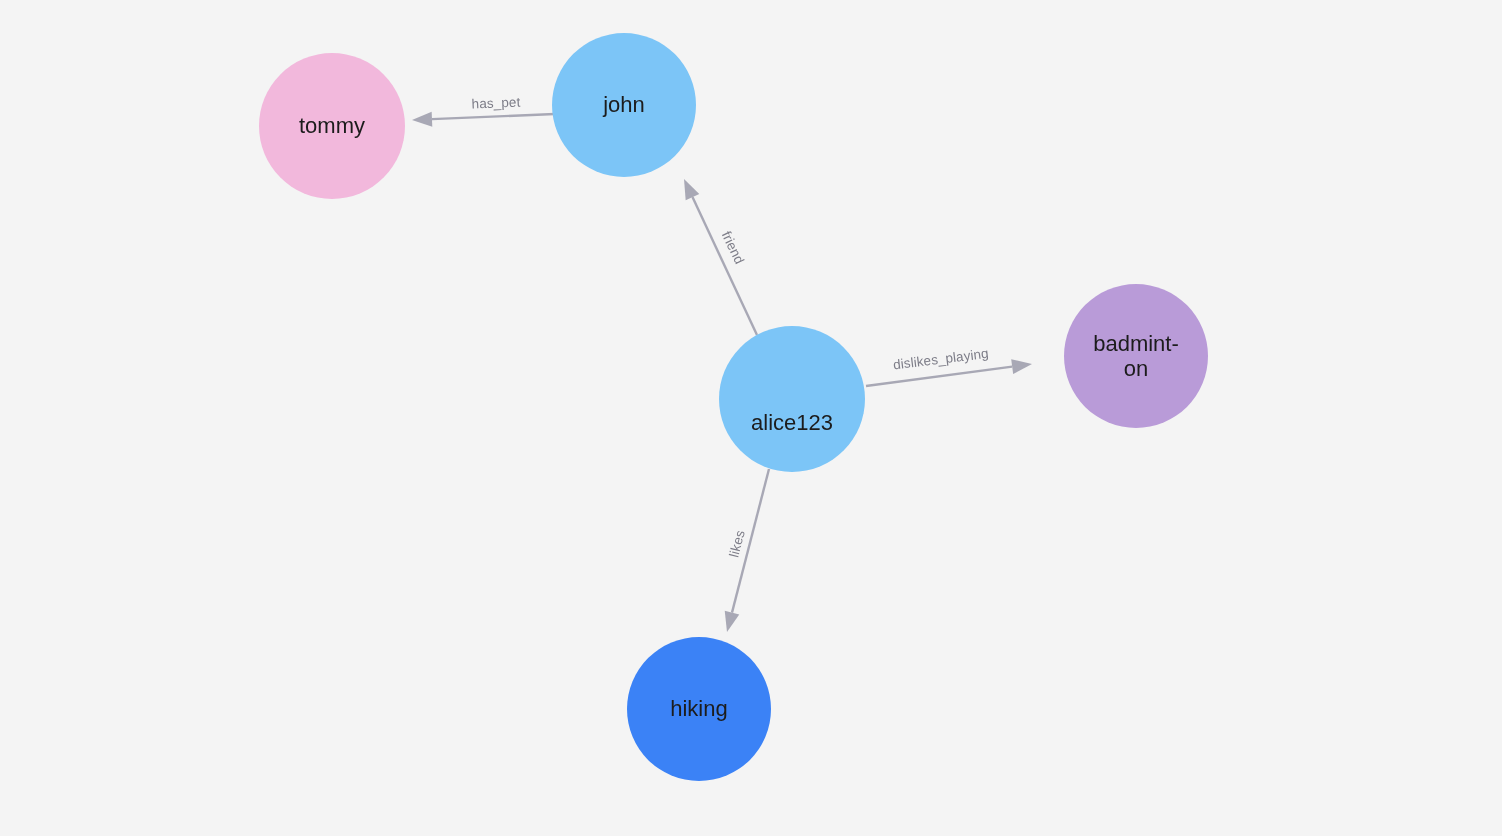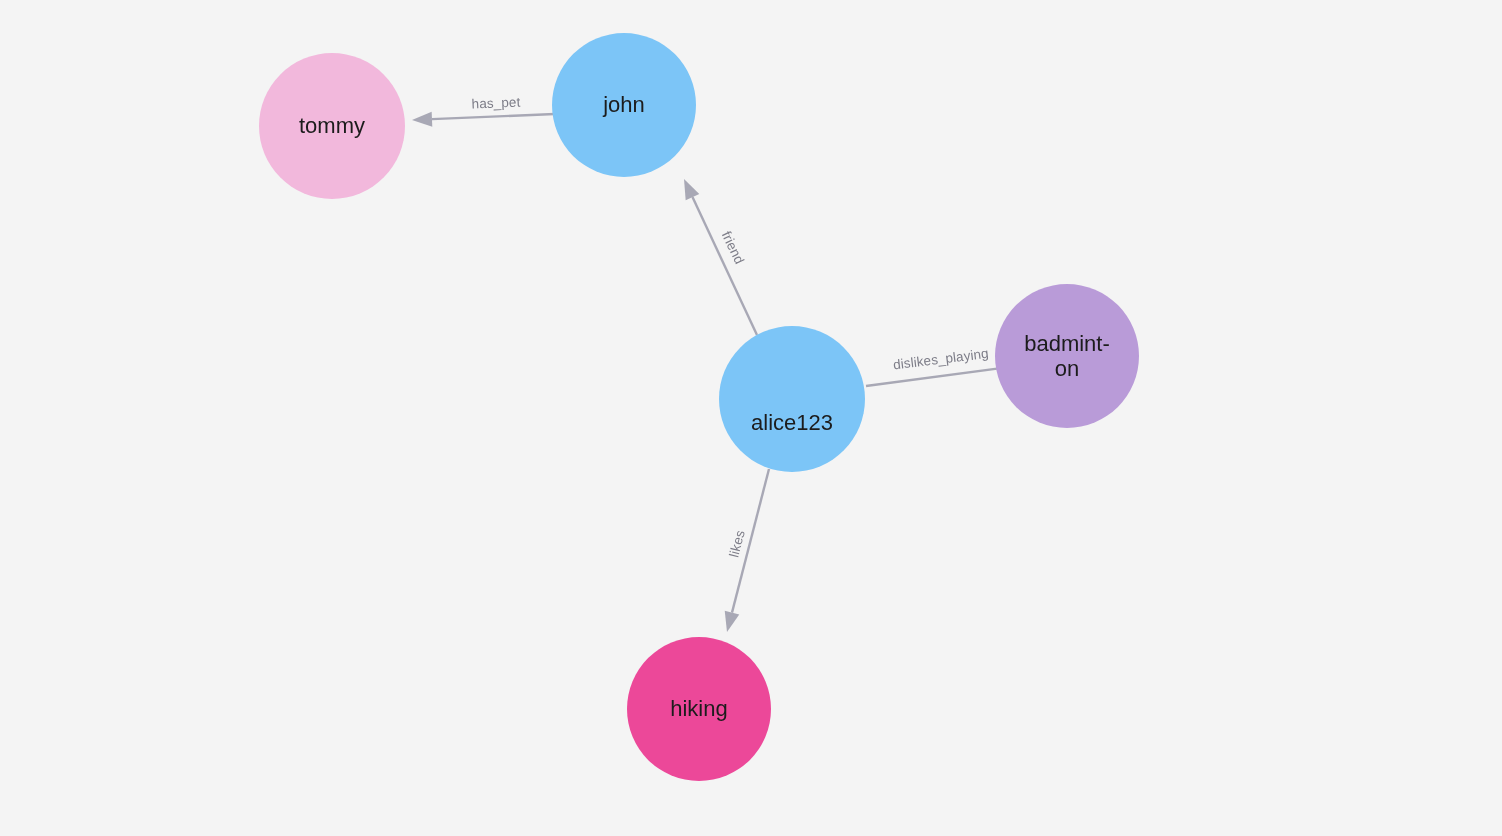--- a/index.html
+++ b/index.html
@@ -87,22 +87,22 @@
   <div id="nodes-group">
       <div class="graph-node" style="left: 259px; top: 53px; width: 146px; height: 146px; background: rgb(242, 184, 220);">
         <span class="node-label" style="font-size: 22px; color: rgb(28, 28, 28); text-align: center;">tommy</span>
       </div>
       <div class="graph-node" style="left: 552px; top: 33px; width: 144px; height: 144px; background: rgb(124, 197, 247);">
         <span class="node-label" style="font-size: 22px; color: rgb(28, 28, 28);">john</span>
       </div>
       <div class="graph-node" style="left: 719px; top: 326px; width: 146px; height: 146px; background: rgb(124, 197, 247);">
         <span class="node-label" style="font-size: 22px; color: rgb(28, 28, 28); margin-top: 47px;">alice123</span>
       </div>
-      <div class="graph-node" style="left: 995px; top: 284px; width: 144px; height: 144px; background: rgb(185, 155, 216);">
+      <div class="graph-node" style="left: 1064px; top: 284px; width: 144px; height: 144px; background: rgb(185, 155, 216);">
         <span class="node-label" style="font-size: 22px; color: rgb(28, 28, 28);">badmint-
 on</span>
       </div>
-      <div class="graph-node" style="left: 627px; top: 637px; width: 144px; height: 144px; background: #ec4899; text-align: right;">
+      <div class="graph-node" style="left: 627px; top: 637px; width: 144px; height: 144px; background: #3b82f6; text-align: right;">
         <span class="node-label" style="font-size: 22px; color: rgb(28, 28, 28);">hiking</span>
       </div>
     </div>
 
 </div>
 
 </body></html>

